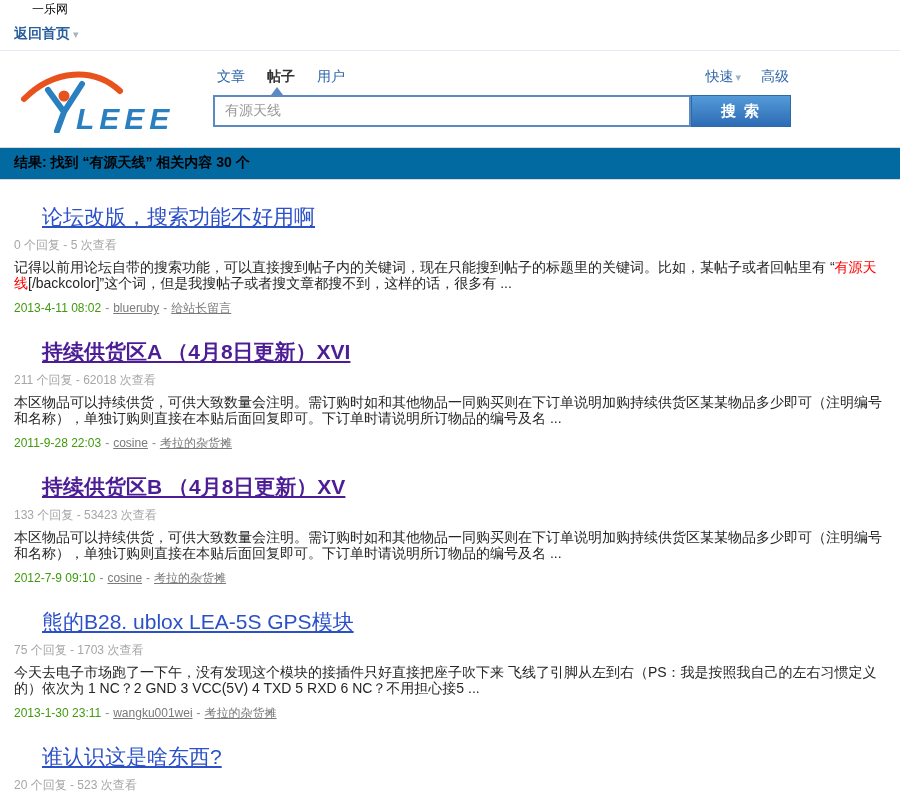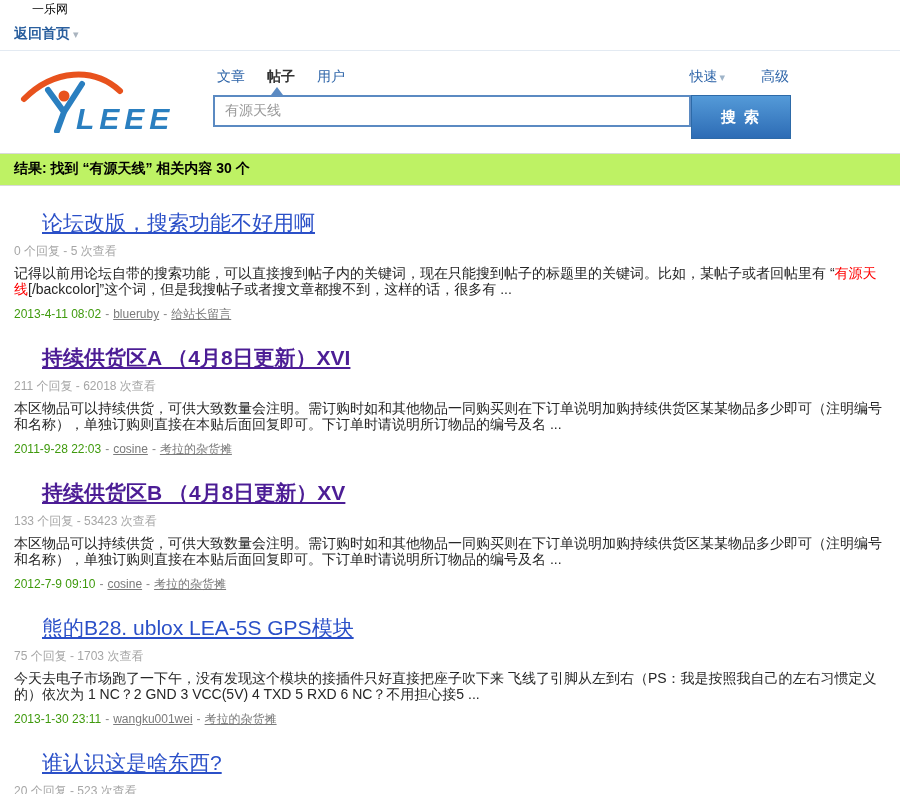--- a/index.html
+++ b/index.html
@@ -15,34 +15,34 @@
 
   
   .header { display:flex; align-items:flex-start; padding:16px 0 14px 18px; }
   .logo { width:160px; height:66px; flex:none; }
   .search-area { margin-left:35px; width:578px; }
   .tabs-row { display:flex; align-items:center; padding:0 2px 0 4px; height:20px; }
   .tabs { display:flex; gap:22px; }
   .tab { font-size:14px; color:#2d64a8; text-decoration:none; }
   .tab.active { color:#333; font-weight:bold; }
   .quick-links { margin-left:auto; display:flex; gap:20px; }
-  .qlink { font-size:14px; color:#2d64a8; text-decoration:none;margin-left:16px; }
+  .qlink { font-size:14px; color:#2d64a8; text-decoration:none; }
   .qarrow { color:#9fb4c9; font-size:11px; margin-left:2px; }
   .search-row { display:flex; margin-top:8px; position:relative; }
   .tab-pointer { position:absolute; top:-8px; left:58px; width:0; height:0;
     border-left:6px solid transparent; border-right:6px solid transparent;
     border-bottom:8px solid #5b8ac2; }
   .search-input { width:478px; height:32px; border:2px solid #5b8ac2; outline:none;
     font-size:14px; color:#999; padding:0 10px; font-family:inherit; }
-  .search-button { width:100px; height:44px; border:1px solid #2d6aa8; color:#fff;
+  .search-button { width:100px; height:32px; border:1px solid #2d6aa8; color:#fff;
     font-size:15px; font-weight:bold; letter-spacing:2px;
     background:linear-gradient(#549ad8,#2d6cb5); font-family:inherit; cursor:pointer; }
 
   
-  .result-bar { background:#bef264; border-top:1px solid #d9d9d9; border-bottom:1px solid #d9d9d9;
+  .result-bar { background:#0369a1; border-top:1px solid #d9d9d9; border-bottom:1px solid #d9d9d9;
     font-size:14px; font-weight:bold; color:#000; padding:6px 14px 7px 14px; }
 
   
   .results { padding:2px 14px 0 14px; }
   .result { margin-top:21px; }
   .r-title { font-size:21px; color:#2b50c8; text-decoration:underline;margin-left:28px; }
   .r-title.hot { color:#4c1d95; font-weight:bold; }
   .r-meta { font-size:12px; color:#a6a6a6; margin-top:6px; }
   .r-desc { font-size:14px; color:#262626; margin-top:5px; line-height:16px; }
   .r-desc.bold { font-weight:bold; }

